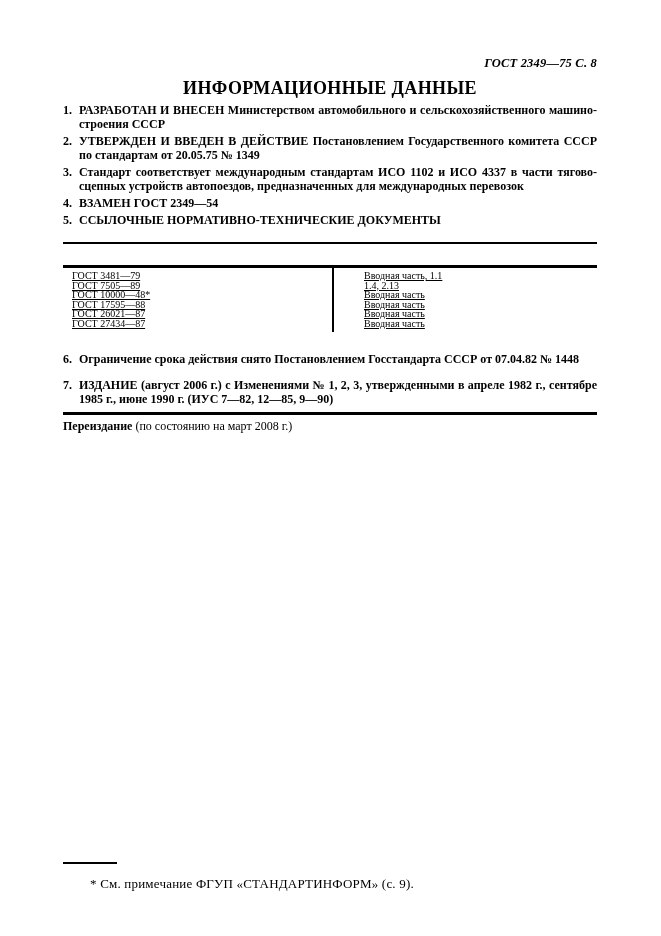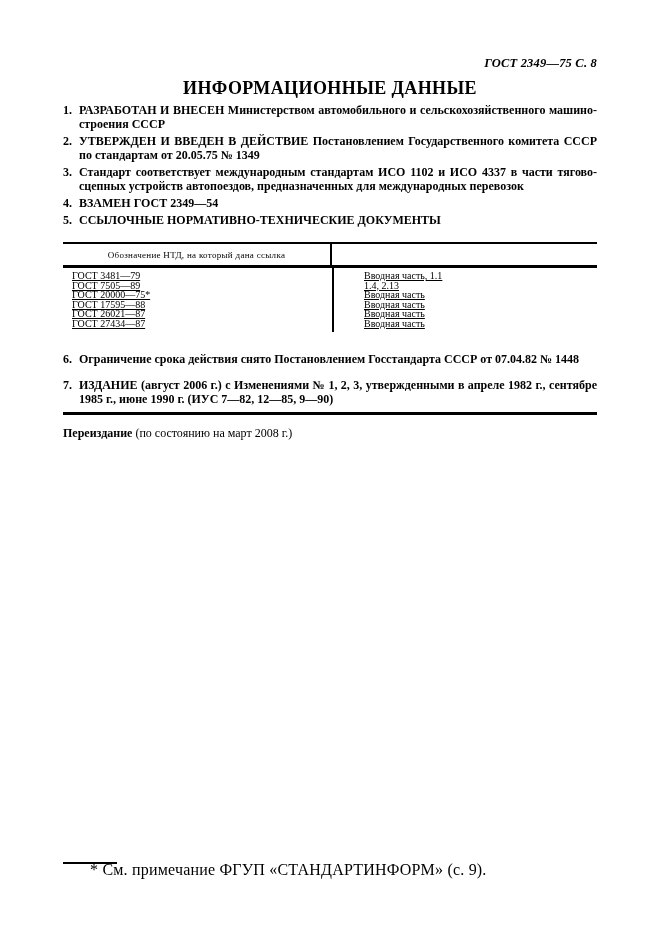--- a/index.html
+++ b/index.html
@@ -85,42 +85,42 @@
   .ref-row .c1 { width: 269px; padding-left: 9px; }
   .ref-row .c2 { flex: 1; padding-left: 32px; }
 
   .thick-rule {
     margin-top: 6px;
     width: 534px;
     height: 3px;
     background: #000;
   }
   .reprint {
-    margin-top: 11px;
+    margin-top: 4px;
     font-size: 12px;
     line-height: 14px;
   }
   .reprint .rp-label { font-weight: bold; }
   .reprint .rp-note { font-weight: normal; }
 
   .footnote {
     position: absolute;
     left: 63px;
     top: 806px;
     width: 534px;
   }
   .footnote-rule {
     width: 54px;
     height: 2px;
     background: #000;
   }
   .footnote-text {
-    margin-top: 0;
+    margin-top: 14px;
     padding-left: 27px;
-    font-size: 16px;
+    font-size: 13px;
     line-height: 12px;
     letter-spacing: 0.2px;
   }
 </style>
 </head>
 <body>
 
 <div class="page">
 
   <div class="doc-header">ГОСТ 2349—75 С. 8</div>
@@ -149,34 +149,33 @@
       <div class="txt">ВЗАМЕН ГОСТ 2349—54</div>
     </div>
 
     <div class="item">
       <span class="num">5.</span>
       <div class="txt">ССЫЛОЧНЫЕ НОРМАТИВНО-ТЕХНИЧЕСКИЕ ДОКУМЕНТЫ</div>
     </div>
 
     <div class="ref-table">
       <div class="ref-head">
-        <div class="h1">Обозначение НТД, на который дана ссылка</div>
       </div>
       <div class="ref-body">
         <div class="ref-divider"></div>
         <div class="ref-row">
           <div class="c1">ГОСТ 3481—79</div>
           <div class="c2">Вводная часть, 1.1</div>
         </div>
         <div class="ref-row">
           <div class="c1">ГОСТ 7505—89</div>
           <div class="c2">1.4, 2.13</div>
         </div>
         <div class="ref-row">
-          <div class="c1">ГОСТ 20000—75*</div>
+          <div class="c1">ГОСТ 10000—48*</div>
           <div class="c2">Вводная часть</div>
         </div>
         <div class="ref-row">
           <div class="c1">ГОСТ 17595—88</div>
           <div class="c2">Вводная часть</div>
         </div>
         <div class="ref-row">
           <div class="c1">ГОСТ 26021—87</div>
           <div class="c2">Вводная часть</div>
         </div>

